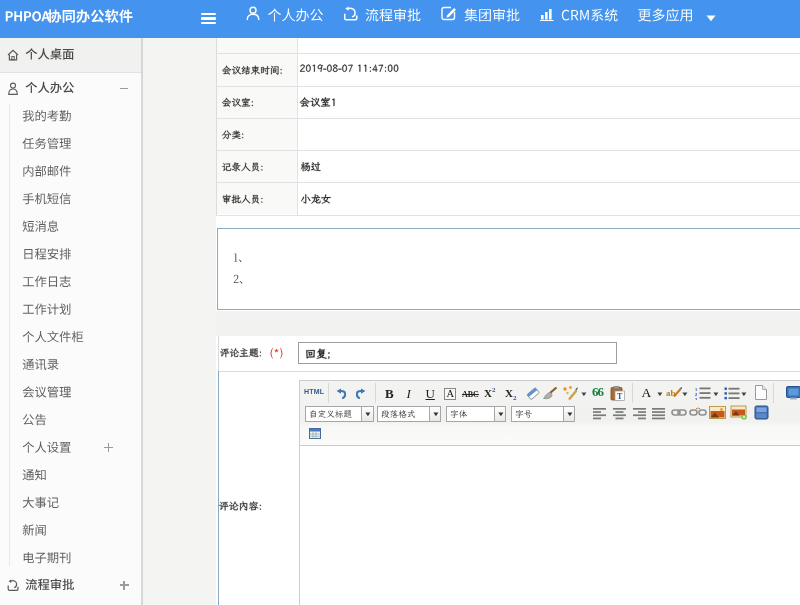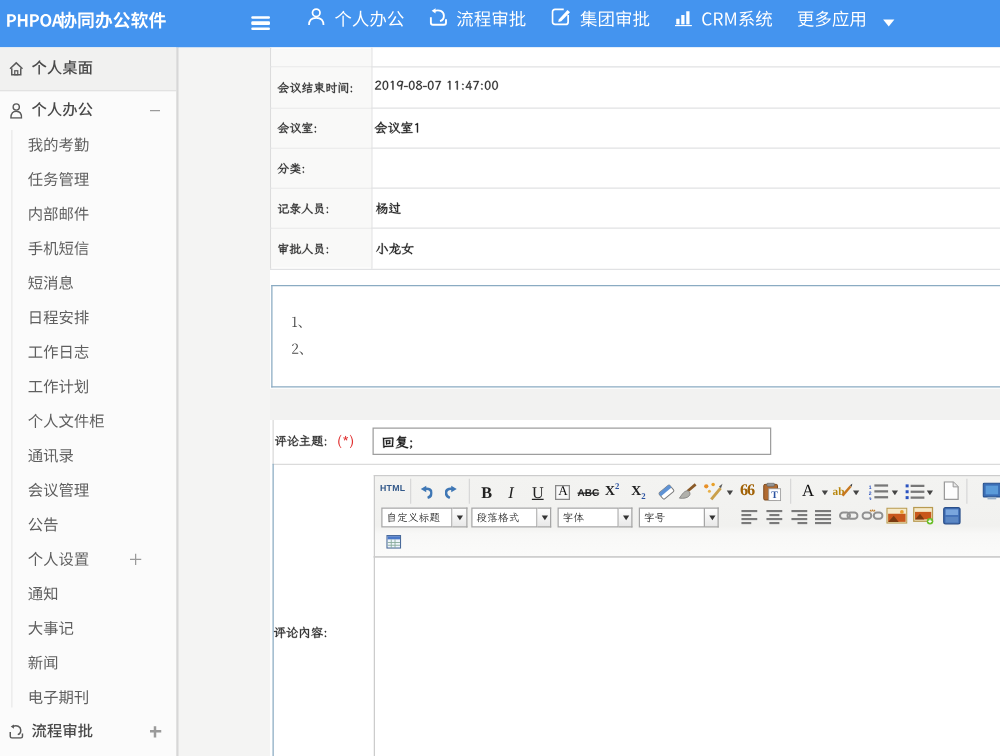--- a/index.html
+++ b/index.html
@@ -39,24 +39,24 @@
 <div style="position:absolute;left:327.5px;top:383px;width:1px;height:20px;background:#d8d8d8"></div>
 <div style="position:absolute;left:375px;top:383px;width:1px;height:20px;background:#d8d8d8"></div>
 <div style="position:absolute;left:631.5px;top:383px;width:1px;height:20px;background:#d8d8d8"></div>
 <div style="position:absolute;left:773px;top:383px;width:1px;height:20px;background:#d8d8d8"></div>
 <div style="position:absolute;left:304px;top:388px;width:24px;font-family:'Liberation Sans',sans-serif;font-size:7px;font-weight:bold;color:#33598a;letter-spacing:0.2px">HTML</div>
 <div style="position:absolute;left:385px;top:385.5px;width:14px;font-family:'Liberation Serif',serif;font-size:13px;font-weight:bold;color:#222">B</div>
 <div style="position:absolute;left:406.5px;top:385.5px;width:14px;font-family:'Liberation Serif',serif;font-size:13px;font-style:italic;color:#222">I</div>
 <div style="position:absolute;left:425.5px;top:385.5px;width:14px;font-family:'Liberation Serif',serif;font-size:13px;text-decoration:underline;color:#222">U</div>
 <div style="position:absolute;left:444px;top:387.5px;width:12px;height:12px;border:1px solid #888;box-sizing:border-box;background:#f8f8f8"></div>
 <div style="position:absolute;left:446.5px;top:387.5px;width:12px;font-family:'Liberation Serif',serif;font-size:10.5px;color:#111">A</div>
-<div style="position:absolute;left:462px;top:389.5px;width:18px;font-family:Liberation Sans, sans-serif;font-size:8px;font-weight:bold;color:#222;text-decoration:line-through">ABC</div>
+<div style="position:absolute;left:462px;top:389.5px;width:18px;font-family:Liberation Serif, serif;font-size:8px;font-weight:bold;color:#222;text-decoration:line-through">ABC</div>
 <div style="position:absolute;left:484px;top:386.5px;width:16px;font-family:'Liberation Serif',serif;font-size:11px;font-weight:bold;color:#222">X<sup style="font-size:7px;color:#2a52a0">2</sup></div>
 <div style="position:absolute;left:505px;top:386.5px;width:16px;font-family:'Liberation Serif',serif;font-size:11px;font-weight:bold;color:#222">X<sub style="font-size:7px;color:#2a52a0">2</sub></div>
-<div style="position:absolute;left:592px;top:383.5px;width:18px;font-family:'Liberation Serif',serif;font-size:13px;font-weight:bold;color:#a16207;letter-spacing:-1px">66</div>
+<div style="position:absolute;left:592px;top:383.5px;width:18px;font-family:'Liberation Serif',serif;font-size:13px;font-weight:bold;color:#15803d;letter-spacing:-1px">66</div>
 <div style="position:absolute;left:641.5px;top:384.5px;width:14px;font-family:'Liberation Serif',serif;font-size:13.5px;color:#111">A</div>
 <div style="position:absolute;left:305px;top:406px;width:57px;height:16px;background:#fff;border:1px solid #a6a6a6;box-sizing:border-box"></div>
 <div style="position:absolute;left:362px;top:406px;width:11.5px;height:16px;background:linear-gradient(#fefefe,#e8e8e8);border:1px solid #a6a6a6;border-left:none;box-sizing:border-box"></div>
 <div style="position:absolute;left:377px;top:406px;width:52.5px;height:16px;background:#fff;border:1px solid #a6a6a6;box-sizing:border-box"></div>
 <div style="position:absolute;left:429.5px;top:406px;width:11.5px;height:16px;background:linear-gradient(#fefefe,#e8e8e8);border:1px solid #a6a6a6;border-left:none;box-sizing:border-box"></div>
 <div style="position:absolute;left:446px;top:406px;width:48.5px;height:16px;background:#fff;border:1px solid #a6a6a6;box-sizing:border-box"></div>
 <div style="position:absolute;left:494.5px;top:406px;width:11.5px;height:16px;background:linear-gradient(#fefefe,#e8e8e8);border:1px solid #a6a6a6;border-left:none;box-sizing:border-box"></div>
 <div style="position:absolute;left:511px;top:406px;width:52.5px;height:16px;background:#fff;border:1px solid #a6a6a6;box-sizing:border-box"></div>
 <div style="position:absolute;left:563.5px;top:406px;width:11.5px;height:16px;background:linear-gradient(#fefefe,#e8e8e8);border:1px solid #a6a6a6;border-left:none;box-sizing:border-box"></div>
 <div style="position:absolute;left:299px;top:445px;width:501px;height:1px;background:#cccccc"></div>

